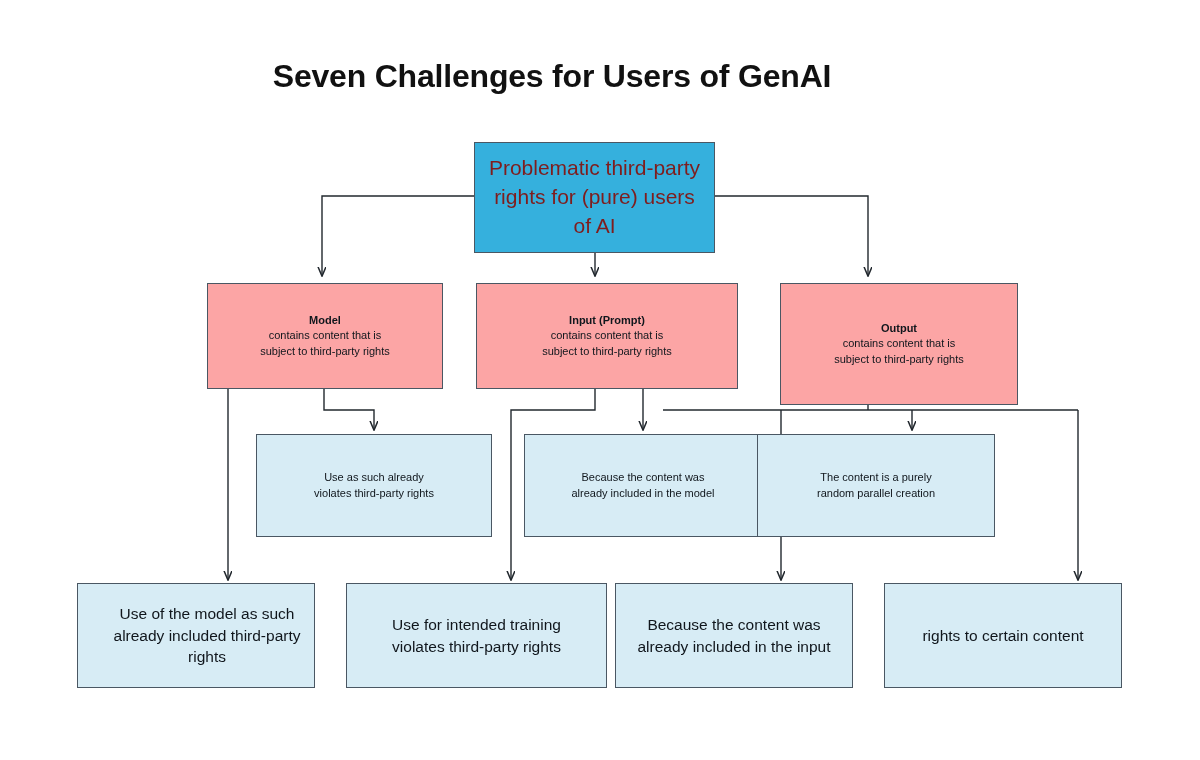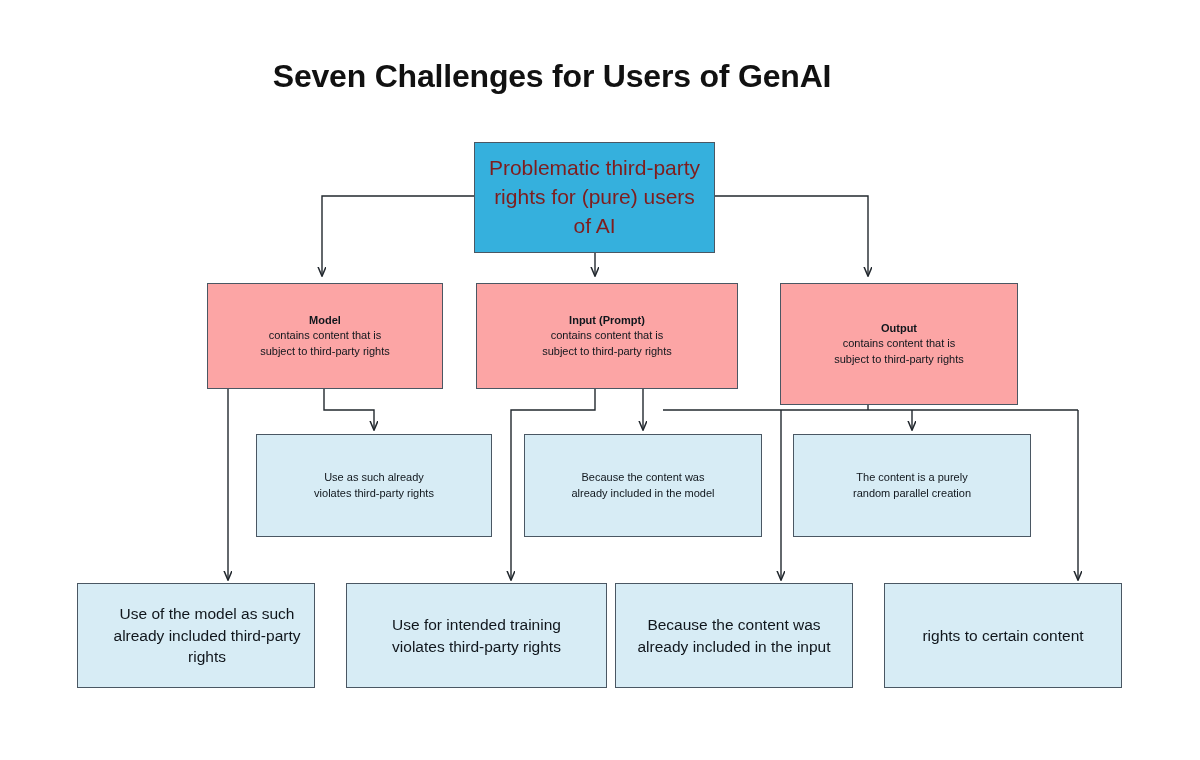--- a/index.html
+++ b/index.html
@@ -145,21 +145,21 @@
   <div class="node level2" style="left:256px; top:434px; width:236px; height:103px;">
     <span class="ln">Use as such already</span>
     <span class="ln">violates third-party rights</span>
   </div>
 
   <div class="node level2" style="left:524px; top:434px; width:238px; height:103px;">
     <span class="ln">Because the content was</span>
     <span class="ln">already included in the model</span>
   </div>
 
-  <div class="node level2" style="left:793px; top:434px; width:238px; height:103px;">
+  <div class="node level2" style="left:757px; top:434px; width:238px; height:103px;">
     <span class="ln">The content is a purely</span>
     <span class="ln">random parallel creation</span>
   </div>
 
   <div class="node leaf" style="left:77px; top:583px; width:238px; height:105px;padding-left:32px;">
     <span class="ln">Use of the model as such</span>
     <span class="ln">already included third-party</span>
     <span class="ln">rights</span>
   </div>
 

